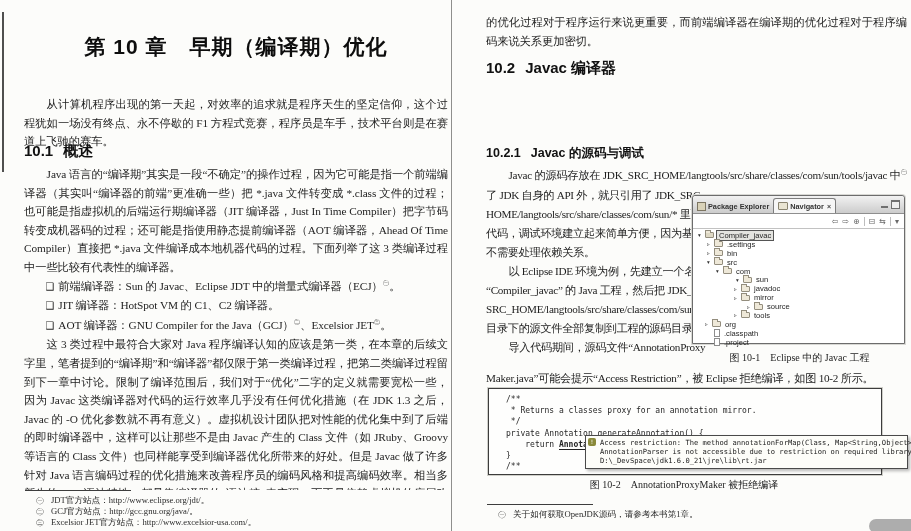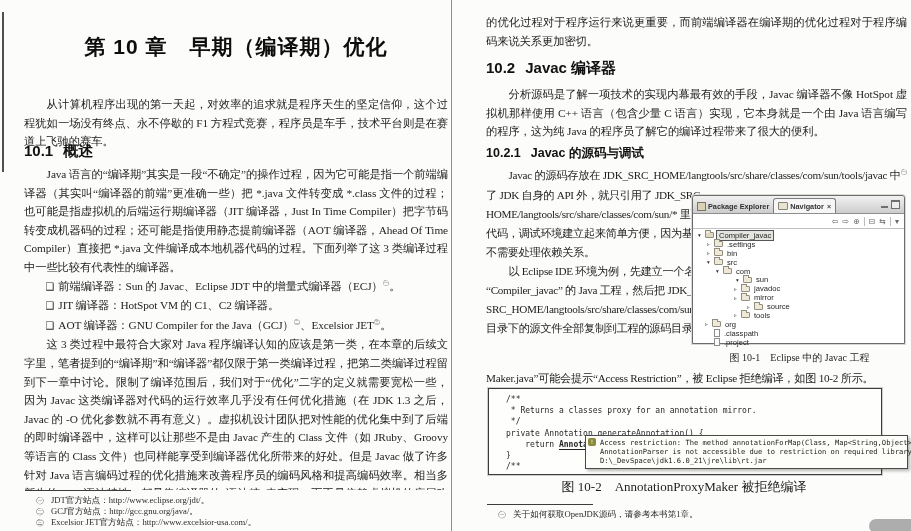--- a/index.html
+++ b/index.html
@@ -86,21 +86,21 @@
   .cline{font-family:"DejaVu Sans Mono",monospace;font-size:8px;line-height:11.2px;white-space:pre;
          padding-left:17px;color:#262626;}
   .cline.first{padding-top:5px;}
   .u{font-weight:bold;border-bottom:1px solid #222;}
   .caret{display:inline-block;width:1.5px;height:8px;background:#000;vertical-align:-1px;}
   .tooltip{position:absolute;left:96px;top:46px;width:304px;background:#fdfdf9;border:1px solid #4a4a4a;
            box-shadow:2px 2px 3px rgba(0,0,0,.28);padding:2px 3px 2px 14px;z-index:3;}
   .tline{font-family:"DejaVu Sans Mono",monospace;font-size:7.1px;line-height:9.2px;white-space:pre;color:#222;}
   .tt-icon{position:absolute;left:2px;top:2px;width:8px;height:8px;font-size:6px;line-height:8px;text-align:center;
            color:#fff;background:#8a8a3a;border-radius:2px;font-family:"DejaVu Sans",sans-serif;}
-  .cap2{position:absolute;top:478px;left:2px;width:392px;text-align:center;font-size:13px;color:#1d1d1d;}
+  .cap2{position:absolute;top:478px;left:2px;width:392px;text-align:center;font-size:10px;color:#1d1d1d;}
 </style>
 </head>
 <body>
 
 <div id="canvas">
 
   <div id="edge-artifact"></div>
   <div id="page-divider"></div>
 
   <div class="lp">
@@ -131,38 +131,36 @@
   </div>
 
   <div class="rp">
 
     <div class="contblk">
       <p class="para" style="margin:0">的优化过程对于程序运行来说更重要，而前端编译器在编译期的优化过程对于程序编码来说关系更加密切。</p>
     </div>
 
     <h2 class="sec h102"><span class="secnum">10.2</span><span>Javac 编译器</span></h2>
 
-    <div class="p102blk">
-      <p class="para indent" style="margin:0">分析源码是了解一项技术的实现内幕最有效的手段，Javac 编译器不像 HotSpot 虚拟机那样使用 C++ 语言（包含少量 C 语言）实现，它本身就是一个由 Java 语言编写的程序，这为纯 Java 的程序员了解它的编译过程带来了很大的便利。</p>
-    </div>
 
     <h3 class="sec h1021"><span class="secnum">10.2.1</span><span>Javac 的源码与调试</span></h3>
 
     <div class="srcline"><span>Javac 的源码存放在 JDK_SRC_HOME/langtools/src/share/classes/com/sun/tools/javac 中</span><sup class="fnref">㊀</sup></div>
 
     <div class="twocol">
       <div class="ncol">
         <div class="nline">了 JDK 自身的 API 外，就只引用了 JDK_SRC_</div>
         <div class="nline">HOME/langtools/src/share/classes/com/sun/* 里面的</div>
         <div class="nline">代码，调试环境建立起来简单方便，因为基本上</div>
         <div class="nline">不需要处理依赖关系。</div>
         <div class="nline nindent">以 Eclipse IDE 环境为例，先建立一个名为</div>
         <div class="nline">“Compiler_javac” 的 Java 工程，然后把 JDK_</div>
         <div class="nline">SRC_HOME/langtools/src/share/classes/com/sun/*</div>
         <div class="nline">目录下的源文件全部复制到工程的源码目录中，</div>
+        <div class="nline nindent">导入代码期间，源码文件“AnnotationProxy</div>
       </div>
 
       <div class="figcol">
 
         <div class="eclipse">
           <div class="etabs">
             <div class="etab">
                 <span class="ticon-pkg"></span>
                 <span>Package Explorer</span>
               </div>

